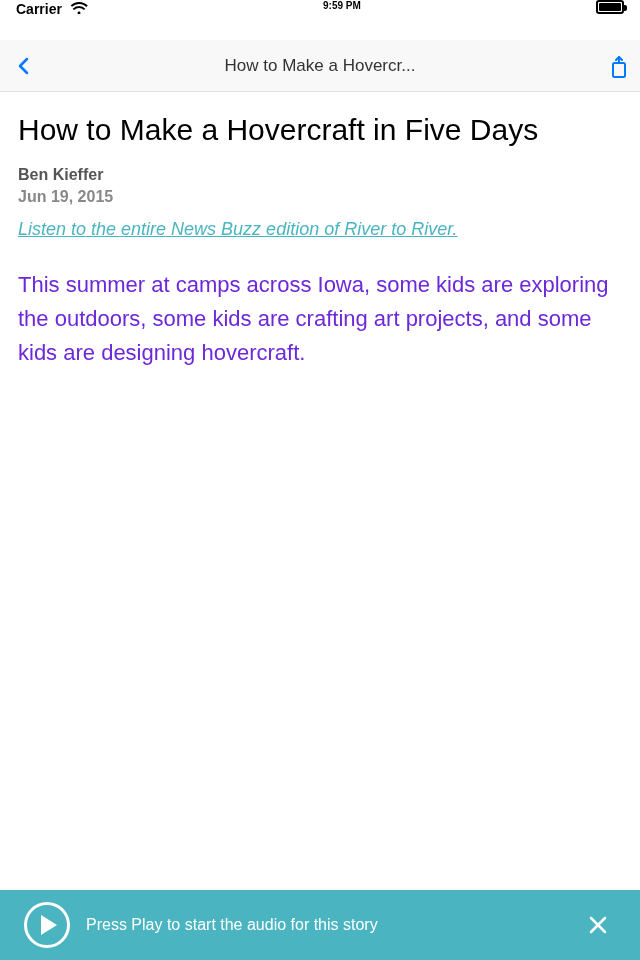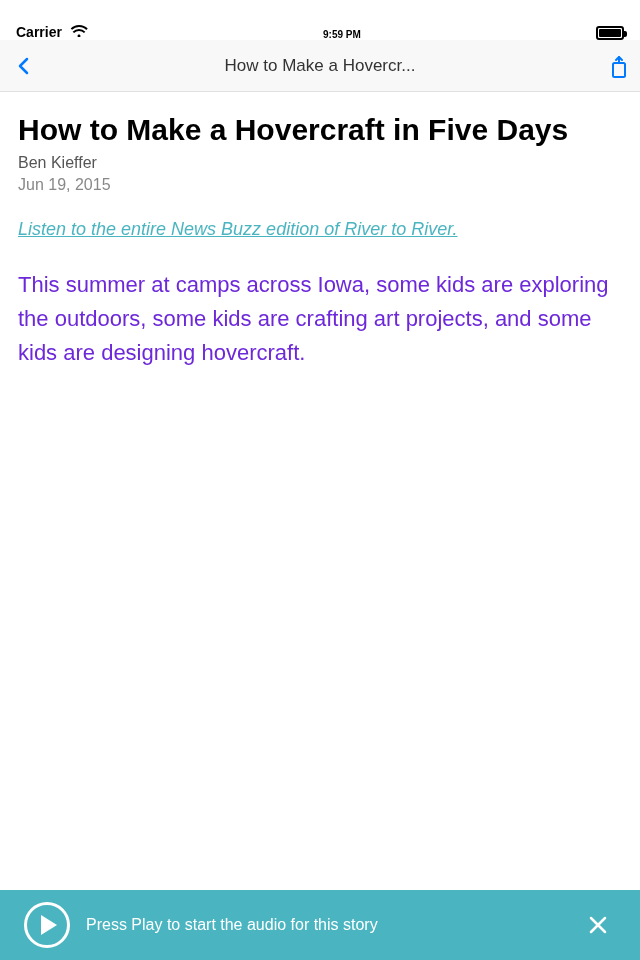--- a/index.html
+++ b/index.html
@@ -10,21 +10,21 @@
       background: #ffffff;
       width: 640px;
       height: 960px;
       overflow: hidden;
       position: relative;
     }
 
     
     .status-bar {
       display: flex;
-      align-items: flex-end;
+      align-items: flex-start;
       justify-content: space-between;
       height: 40px;
       padding: 0 16px;
       background: #ffffff;
     }
     .status-left {
       display: flex;
       align-items: center;
       gap: 8px;
       font-size: 14px;
@@ -117,28 +117,29 @@
 
     
     .content {
       padding: 20px 18px 0 18px;
       overflow: hidden;
       height: calc(960px - 40px - 52px - 70px);
     }
 
     .article-title {
       font-size: 30px;
-      font-weight: 700;
+      font-weight: 400;
       color: #000;
       line-height: 1.2;
-      margin-bottom: 6px;
+      margin-bottom: 18px;
     }
 
     .article-meta {
-      margin-bottom: 22px;
+      margin-bottom: 10px;
+      font-weight: bold;
     }
     .author {
       font-size: 16px;
       color: #555;
       margin-bottom: 4px;
     }
     .date {
       font-size: 16px;
       color: #888;
     }

